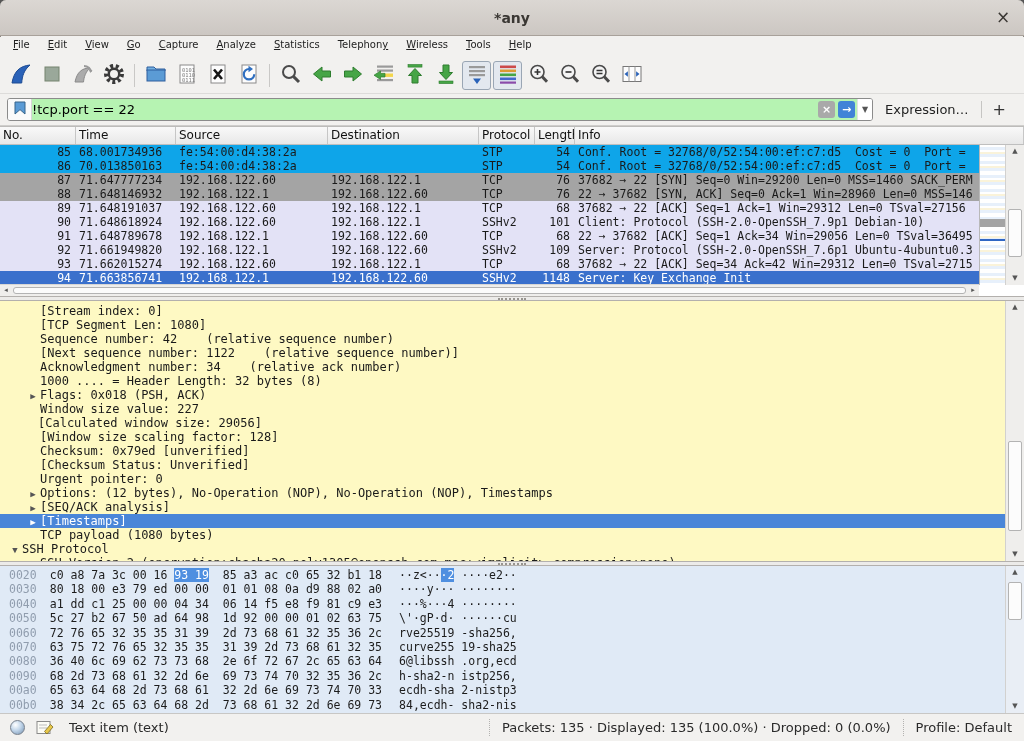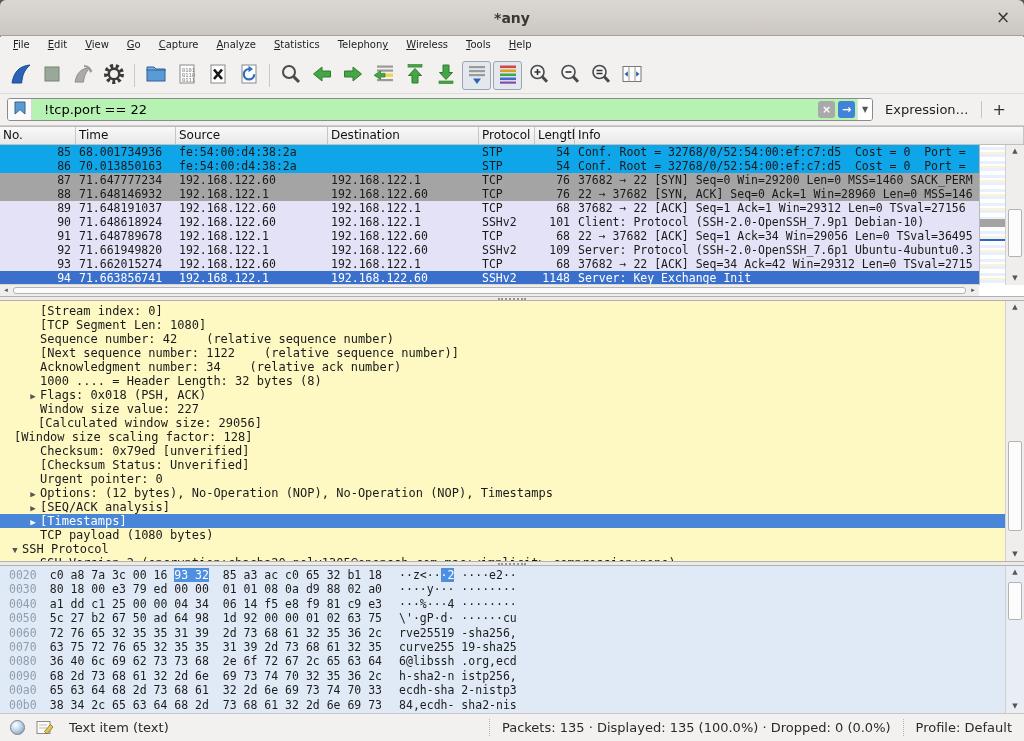--- a/index.html
+++ b/index.html
@@ -23,21 +23,21 @@
     padding-left:5px;background:#f2f1ef;border-bottom:1px solid #dddcda;}
   .tbtn{width:29px;height:29px;display:flex;align-items:center;justify-content:center;margin:0 1px;border:1px solid transparent;}
   .tbtn.toggled{border:1px solid #9aa6b4;border-radius:3px;background:#e3e8ef;}
   .tsep{width:1px;height:23px;background:#c9c8c6;margin:0 5px;}
 
   
   .filterbar{position:absolute;top:94px;left:0;width:100%;height:32px;display:flex;align-items:center;
     padding:0 7px;background:#f2f1ef;border-bottom:1px solid #cfcecc;}
   .ffield{flex:1;height:23px;display:flex;align-items:stretch;background:#fff;border:1px solid #8b8b8b;border-radius:3px;overflow:hidden;}
   .fbookmark{width:24px;display:flex;align-items:center;justify-content:center;background:#fafafa;border-right:1px solid #d6d6d6;}
-  .ftext{flex:1;background:#b6f3b2;display:flex;align-items:center;padding-left:12px;font-size:13px;color:#000;white-space:pre;}
+  .ftext{flex:1;background:#b6f3b2;display:flex;align-items:center;padding-left:0;font-size:13px;color:#000;white-space:pre;}
   .fbtns{display:flex;align-items:center;background:#b6f3b2;padding-right:2px;}
   .fbtn{width:17px;height:17px;margin-left:3px;border-radius:3px;color:#fff;font-size:11px;line-height:17px;text-align:center;font-weight:bold;}
   .fclear{background:#a9a9a9;}
   .fapply{background:#4183d7;}
   .fcaret{width:15px;display:flex;align-items:center;justify-content:center;color:#555;font-size:8px;background:#fff;border-left:1px solid #e2e2e2;}
   .fexpr{margin:0 12px;font-size:13px;color:#222;}
   .fsep{width:1px;height:17px;background:#c6c5c3;}
   .fplus{margin:0 11px;font-size:16px;color:#333;}
 
   
@@ -412,21 +412,21 @@
     <div class="drows">
         <div class="drow" style="padding-left: 26px;"><span class="arrow"> </span><span>[Stream index: 0]</span></div>
         <div class="drow" style="padding-left: 26px;"><span class="arrow"> </span><span>[TCP Segment Len: 1080]</span></div>
         <div class="drow" style="padding-left: 26px;"><span class="arrow"> </span><span>Sequence number: 42    (relative sequence number)</span></div>
         <div class="drow" style="padding-left: 26px;"><span class="arrow"> </span><span>[Next sequence number: 1122    (relative sequence number)]</span></div>
         <div class="drow" style="padding-left: 26px;"><span class="arrow"> </span><span>Acknowledgment number: 34    (relative ack number)</span></div>
         <div class="drow" style="padding-left: 26px;"><span class="arrow"> </span><span>1000 .... = Header Length: 32 bytes (8)</span></div>
         <div class="drow" style="padding-left: 26px;"><span class="arrow">▶</span><span>Flags: 0x018 (PSH, ACK)</span></div>
         <div class="drow" style="padding-left: 26px;"><span class="arrow"> </span><span>Window size value: 227</span></div>
         <div class="drow" style="padding-left: 24px;"><span class="arrow"> </span><span>[Calculated window size: 29056]</span></div>
-        <div class="drow" style=""><span class="arrow"> </span><span>[Window size scaling factor: 128]</span></div>
+        <div class="drow" style="padding-left: 26px;"><span class="arrow"> </span><span>[Window size scaling factor: 128]</span></div>
         <div class="drow" style="padding-left: 26px;"><span class="arrow"> </span><span>Checksum: 0x79ed [unverified]</span></div>
         <div class="drow" style="padding-left: 26px;"><span class="arrow"> </span><span>[Checksum Status: Unverified]</span></div>
         <div class="drow" style="padding-left: 26px;"><span class="arrow"> </span><span>Urgent pointer: 0</span></div>
         <div class="drow" style="padding-left: 26px;"><span class="arrow">▶</span><span>Options: (12 bytes), No-Operation (NOP), No-Operation (NOP), Timestamps</span></div>
         <div class="drow" style="padding-left: 26px;"><span class="arrow">▶</span><span>[SEQ/ACK analysis]</span></div>
         <div class="drow sel" style="padding-left: 26px;"><span class="arrow">▶</span><span>[Timestamps]</span></div>
         <div class="drow" style="padding-left: 26px;"><span class="arrow"> </span><span>TCP payload (1080 bytes)</span></div>
         <div class="drow" style="padding-left: 8px;"><span class="arrow">▼</span><span>SSH Protocol</span></div>
         <div class="drow" style="padding-left: 26px;"><span class="arrow">▶</span><span>SSH Version 2 (encryption:chacha20_poly1305@openssh.com mac:&lt;implicit&gt; compression:none)</span></div>
       </div>
@@ -436,21 +436,21 @@
       <div class="sa dn">▼</div>
     </div>
   </div>
 
   <div class="splitter sp2">
       <div class="spdots"></div>
     </div>
 
   <div class="hexpane">
     <div class="hrows">
-        <div class="hrow"><span class="hoff">0020</span><span class="hbytes">c0 a8 7a 3c 00 16 <span class="hl">93 32</span>  85 a3 ac c0 65 32 b1 18</span><span class="hascii">··z&lt;··<span class="hl">·2</span> ····e2··</span></div>
+        <div class="hrow"><span class="hoff">0020</span><span class="hbytes">c0 a8 7a 3c 00 16 <span class="hl">93 19</span>  85 a3 ac c0 65 32 b1 18</span><span class="hascii">··z&lt;··<span class="hl">·2</span> ····e2··</span></div>
         <div class="hrow"><span class="hoff">0030</span><span class="hbytes">80 18 00 e3 79 ed 00 00  01 01 08 0a d9 88 02 a0</span><span class="hascii">····y··· ········</span></div>
         <div class="hrow"><span class="hoff">0040</span><span class="hbytes">a1 dd c1 25 00 00 04 34  06 14 f5 e8 f9 81 c9 e3</span><span class="hascii">···%···4 ········</span></div>
         <div class="hrow"><span class="hoff">0050</span><span class="hbytes">5c 27 b2 67 50 ad 64 98  1d 92 00 00 01 02 63 75</span><span class="hascii">\'·gP·d· ······cu</span></div>
         <div class="hrow"><span class="hoff">0060</span><span class="hbytes">72 76 65 32 35 35 31 39  2d 73 68 61 32 35 36 2c</span><span class="hascii">rve25519 -sha256,</span></div>
         <div class="hrow"><span class="hoff">0070</span><span class="hbytes">63 75 72 76 65 32 35 35  31 39 2d 73 68 61 32 35</span><span class="hascii">curve255 19-sha25</span></div>
         <div class="hrow"><span class="hoff">0080</span><span class="hbytes">36 40 6c 69 62 73 73 68  2e 6f 72 67 2c 65 63 64</span><span class="hascii">6@libssh .org,ecd</span></div>
         <div class="hrow"><span class="hoff">0090</span><span class="hbytes">68 2d 73 68 61 32 2d 6e  69 73 74 70 32 35 36 2c</span><span class="hascii">h-sha2-n istp256,</span></div>
         <div class="hrow"><span class="hoff">00a0</span><span class="hbytes">65 63 64 68 2d 73 68 61  32 2d 6e 69 73 74 70 33</span><span class="hascii">ecdh-sha 2-nistp3</span></div>
         <div class="hrow"><span class="hoff">00b0</span><span class="hbytes">38 34 2c 65 63 64 68 2d  73 68 61 32 2d 6e 69 73</span><span class="hascii">84,ecdh- sha2-nis</span></div>
       </div>

